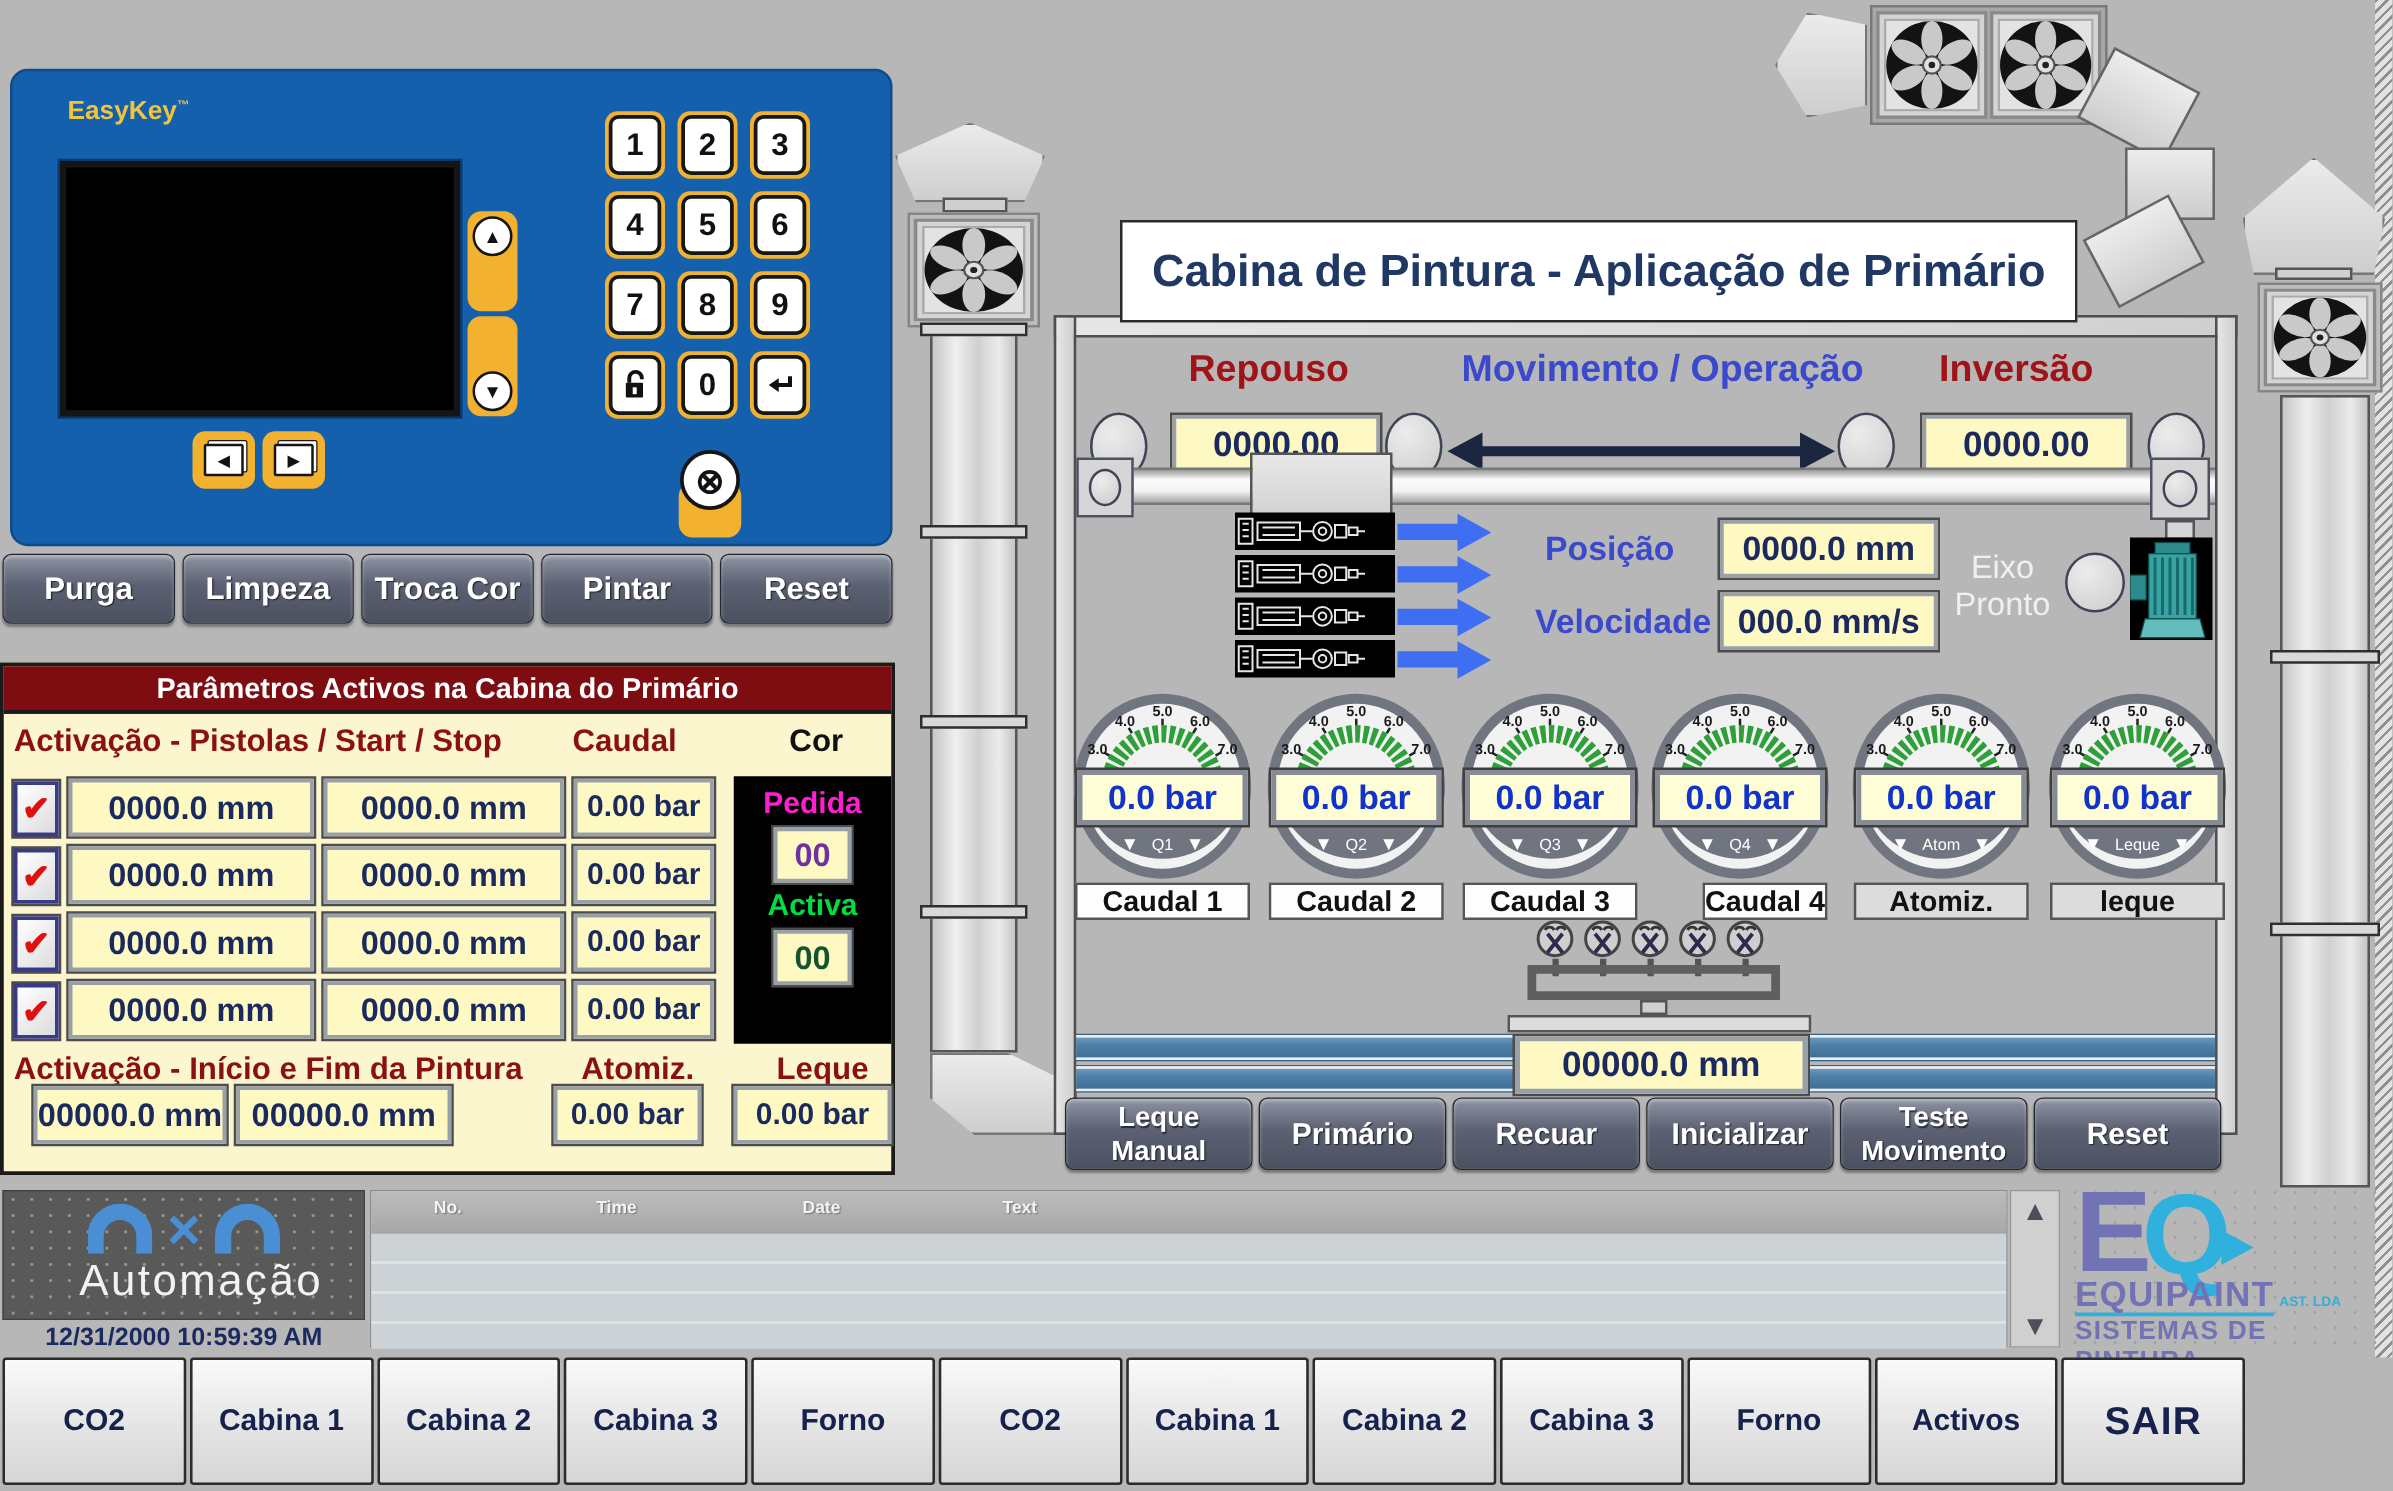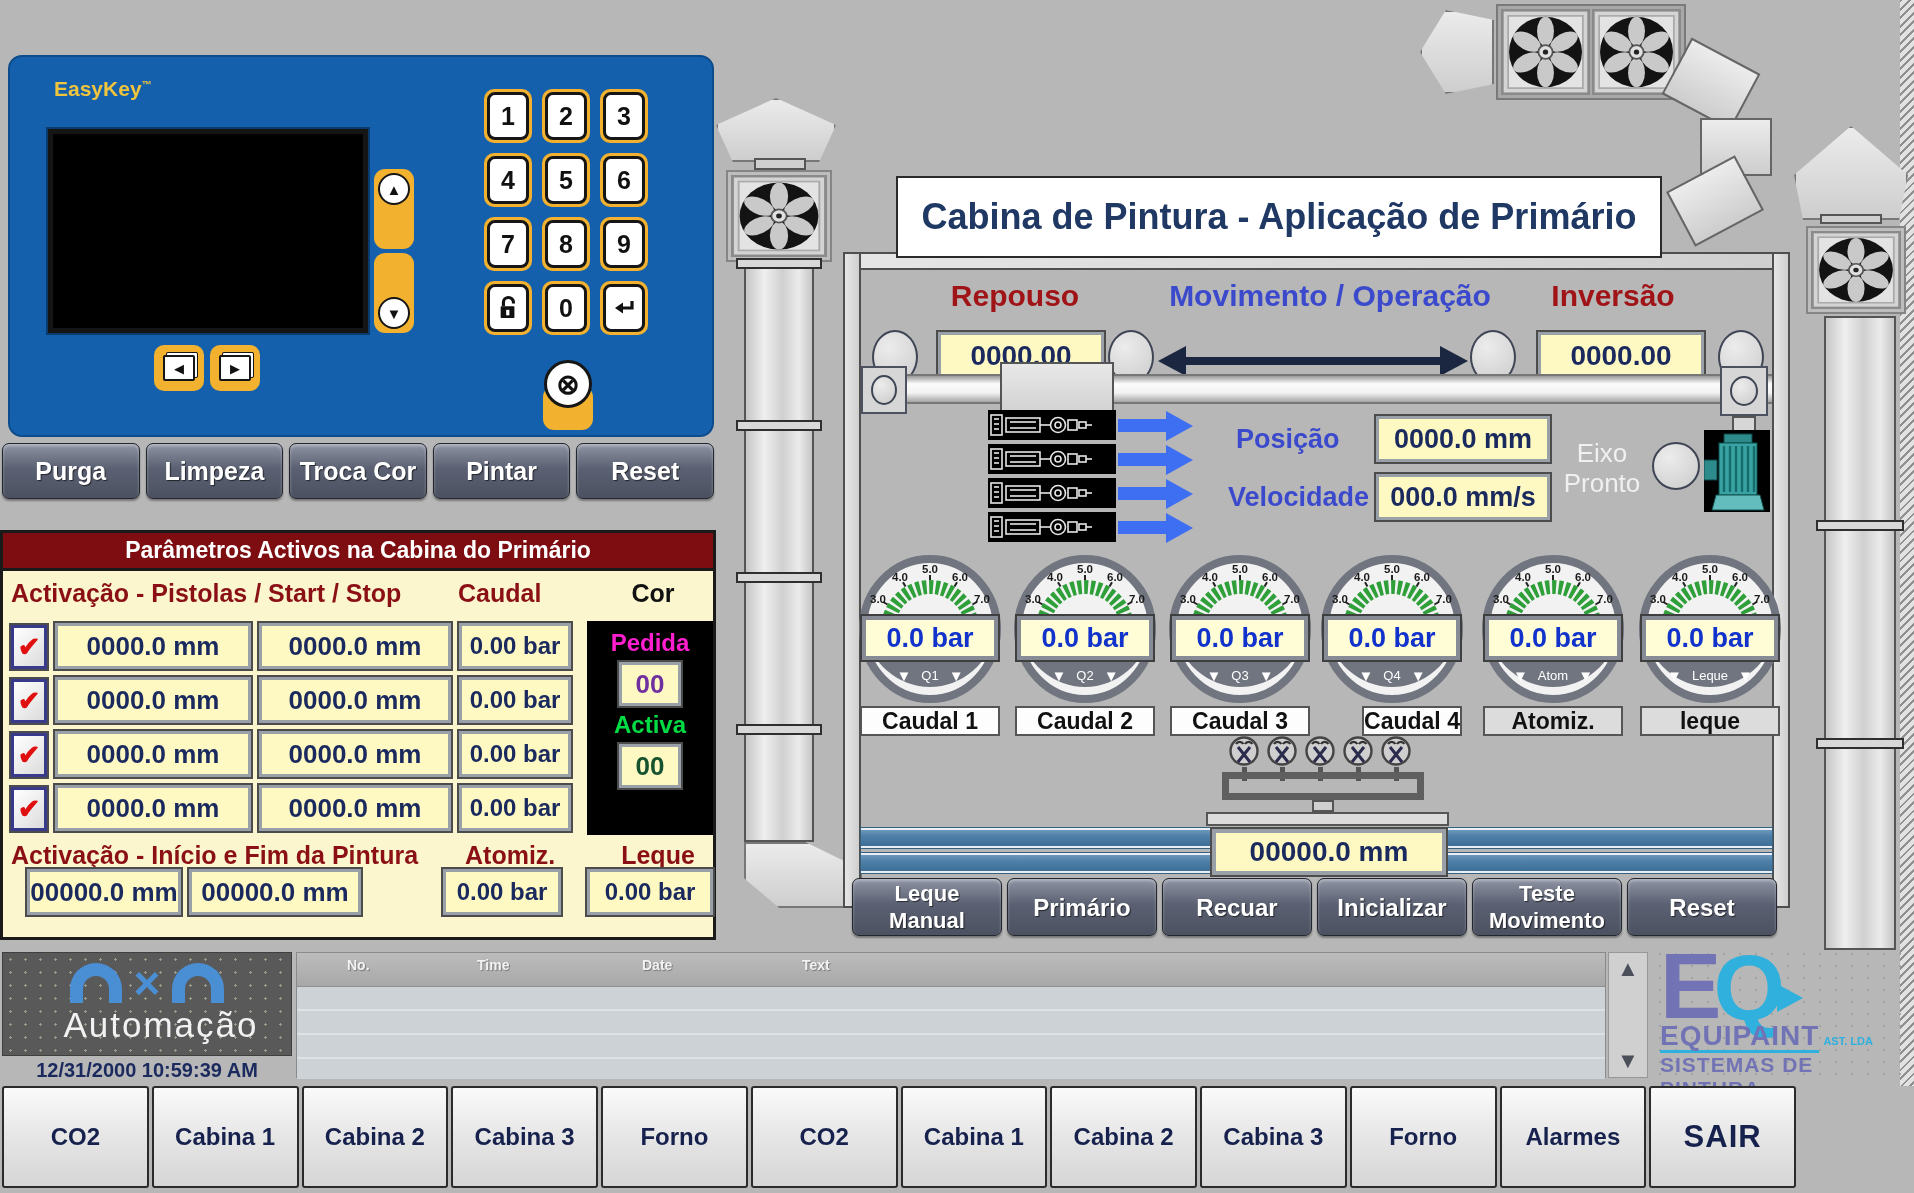--- a/index.html
+++ b/index.html
@@ -670,15 +670,15 @@
     <button class="nav-btn">CO2</button>
     <button class="nav-btn">Cabina 1</button>
     <button class="nav-btn">Cabina 2</button>
     <button class="nav-btn">Cabina 3</button>
     <button class="nav-btn">Forno</button>
     <button class="nav-btn">CO2</button>
     <button class="nav-btn">Cabina 1</button>
     <button class="nav-btn">Cabina 2</button>
     <button class="nav-btn">Cabina 3</button>
     <button class="nav-btn">Forno</button>
-    <button class="nav-btn">Alarmes</button>
+    <button class="nav-btn">Activos</button>
     <button class="nav-btn exit">SAIR</button>
   </div>
 
 </body></html>

